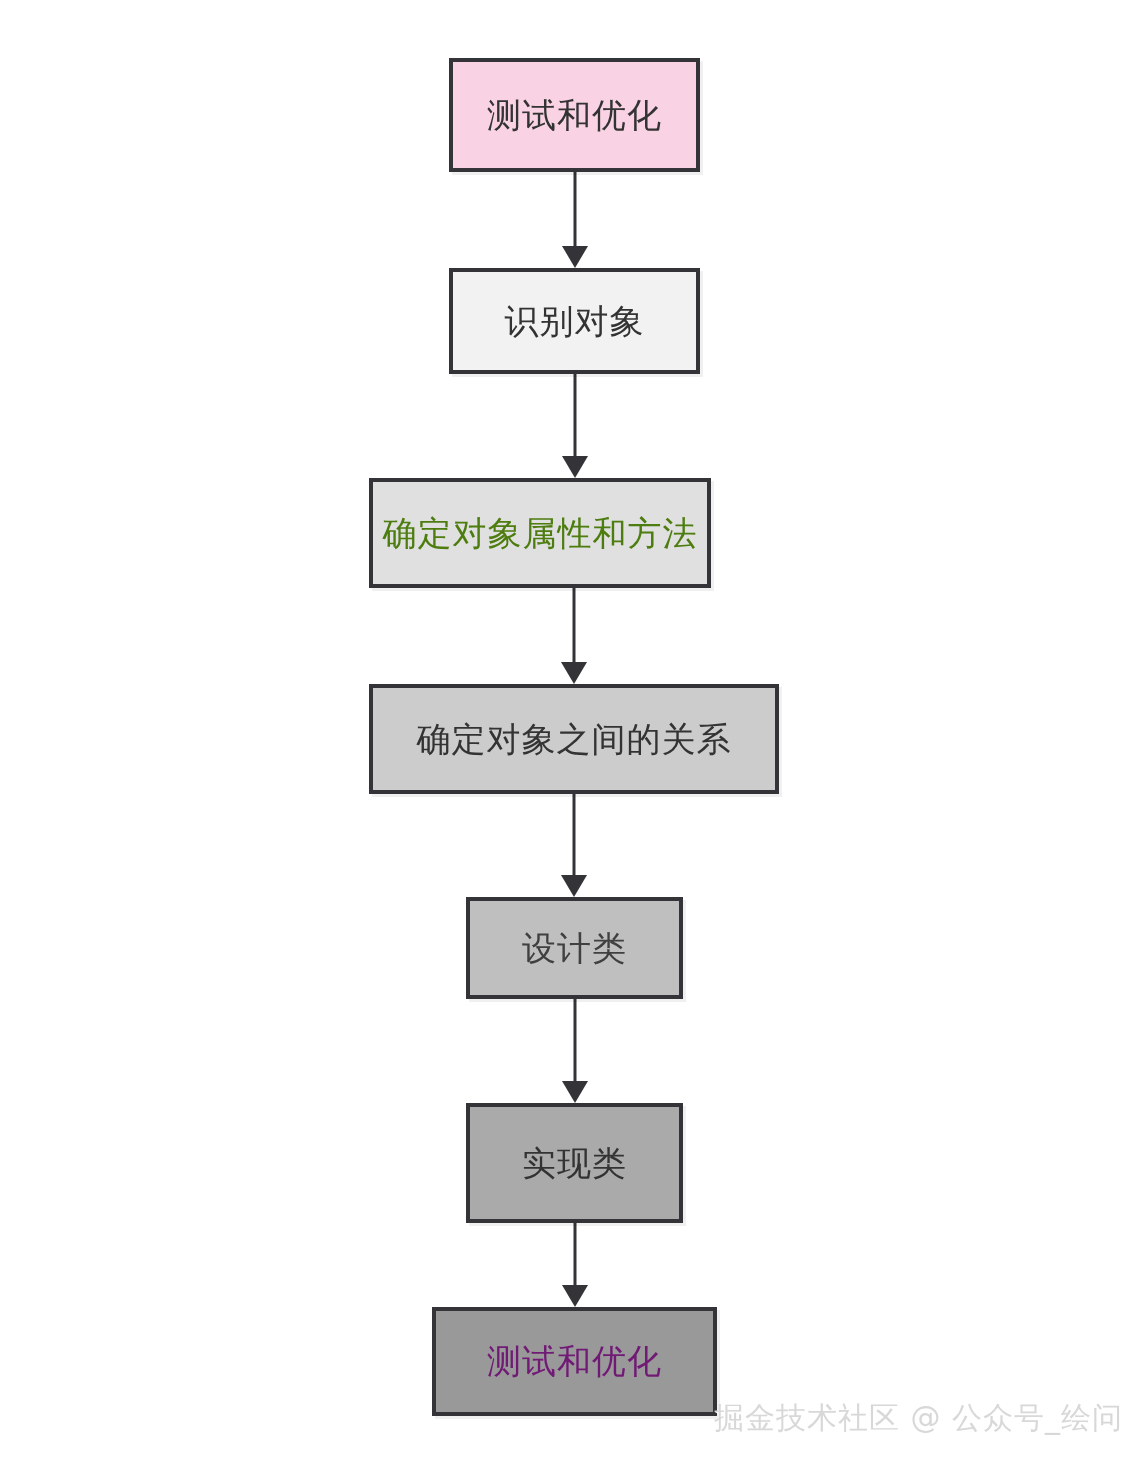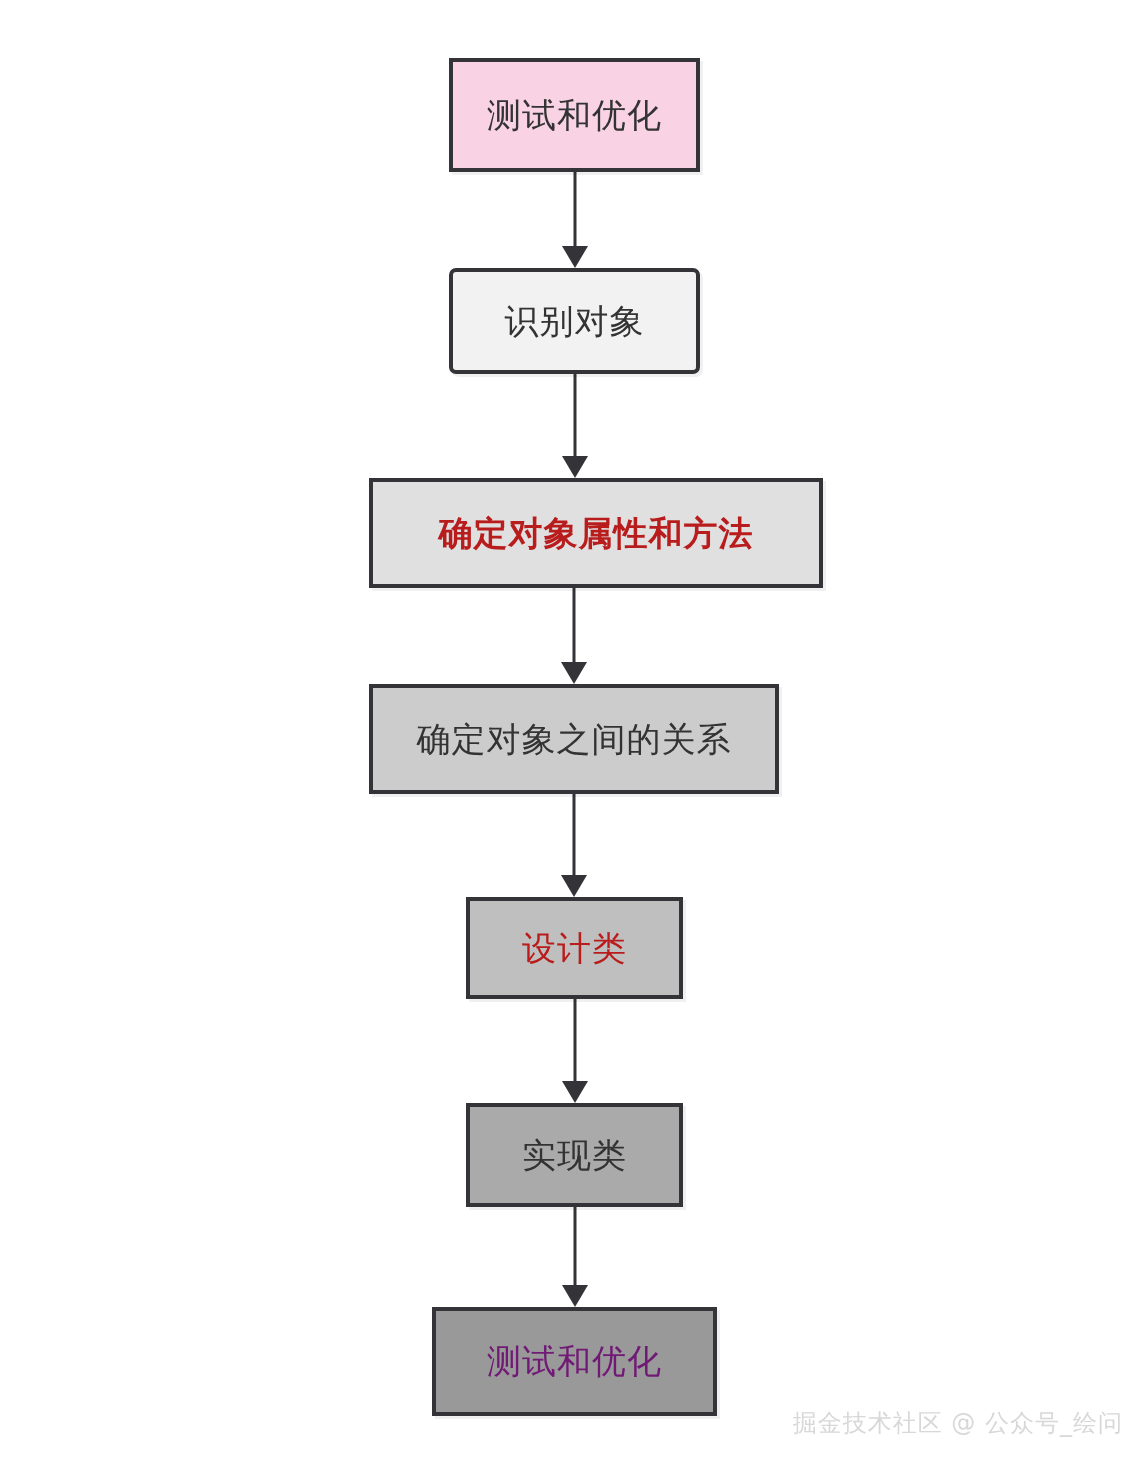--- a/index.html
+++ b/index.html
@@ -49,21 +49,21 @@
     top: 0;
     width: 1137px;
     height: 1457px;
     pointer-events: none;
   }
 
   #watermark {
     position: absolute;
     right: 14px;
     bottom: 18px;
-    font-size: 24px;
+    font-size: 30px;
     color: #d8d8d8;
     text-shadow: 1px 1px 0 rgba(255,255,255,0.9);
     letter-spacing: 1px;
     white-space: nowrap;
     user-select: none;
   }
 </style>
 </head>
 <body>
 
@@ -93,33 +93,33 @@
       <g>
         <line x1="575" y1="1207" x2="575" y2="1289" stroke="#333338" stroke-width="3"></line>
         <polygon points="562,1285 588,1285 575,1307" fill="#333338"></polygon>
       </g>
     </svg>
 
   <div id="nodes-layer">
       <div class="node" style="left: 449px; top: 58px; width: 251px; height: 114px; background: rgb(249, 211, 227); border-color: rgb(51, 51, 56); color: rgb(51, 51, 51);">
         <span class="node-label">测试和优化</span>
       </div>
-      <div class="node" style="left: 449px; top: 268px; width: 251px; height: 106px; background: rgb(242, 242, 242); border-color: rgb(51, 51, 56); color: rgb(51, 51, 51); border-radius: 7px;">
+      <div class="node" style="left: 449px; top: 268px; width: 251px; height: 106px; background: rgb(242, 242, 242); border-color: rgb(51, 51, 56); color: rgb(51, 51, 51);">
         <span class="node-label">识别对象</span>
       </div>
-      <div class="node" style="left: 369px; top: 478px; width: 454px; height: 110px; background: rgb(224, 224, 224); border-color: rgb(51, 51, 56); color: #b91c1c; font-weight: bold;">
+      <div class="node" style="left: 369px; top: 478px; width: 342px; height: 110px; background: rgb(224, 224, 224); border-color: rgb(51, 51, 56); color: #4d7c0f;">
         <span class="node-label">确定对象属性和方法</span>
       </div>
       <div class="node" style="left: 369px; top: 684px; width: 410px; height: 110px; background: rgb(204, 204, 204); border-color: rgb(51, 51, 56); color: rgb(51, 51, 51);">
         <span class="node-label">确定对象之间的关系</span>
       </div>
-      <div class="node" style="left: 466px; top: 897px; width: 217px; height: 102px; background: rgb(191, 191, 191); border-color: rgb(51, 51, 56); color: #b91c1c;">
+      <div class="node" style="left: 466px; top: 897px; width: 217px; height: 102px; background: rgb(191, 191, 191); border-color: rgb(51, 51, 56); color: #404040;">
         <span class="node-label">设计类</span>
       </div>
-      <div class="node" style="left: 466px; top: 1103px; width: 217px; height: 104px; background: rgb(170, 170, 170); border-color: rgb(51, 51, 56); color: rgb(51, 51, 51);">
+      <div class="node" style="left: 466px; top: 1103px; width: 217px; height: 120px; background: rgb(170, 170, 170); border-color: rgb(51, 51, 56); color: rgb(51, 51, 51);">
         <span class="node-label">实现类</span>
       </div>
       <div class="node" style="left: 432px; top: 1307px; width: 285px; height: 109px; background: rgb(153, 153, 153); border-color: rgb(51, 51, 56); color: #701a75;">
         <span class="node-label">测试和优化</span>
       </div>
     </div>
 
   <div id="watermark">掘金技术社区 @ 公众号_绘问</div>
 </div>
 

